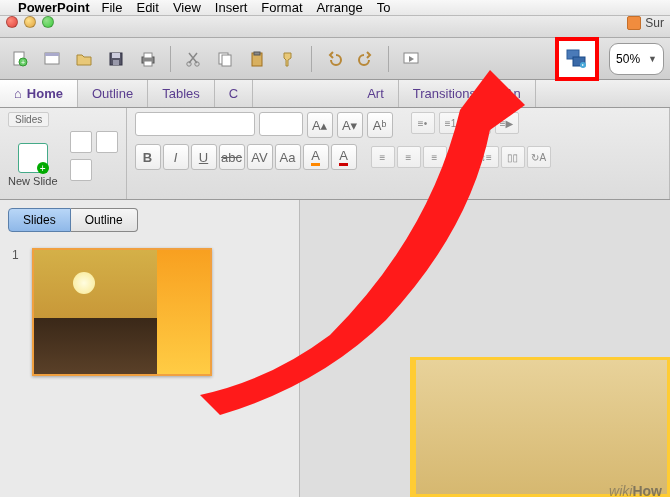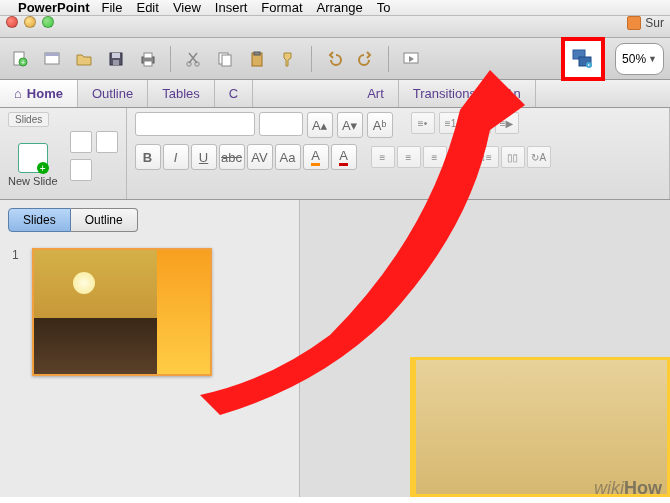--- a/index.html
+++ b/index.html
@@ -17,21 +17,21 @@
 .dot.y { background: radial-gradient(circle at 35% 35%, #ffe08a, #e0a33e); }
 .dot.g { background: radial-gradient(circle at 35% 35%, #94e08a, #3ecc3e); }
 .doctitle { margin-left: auto; font-size: 12px; color: #444; display: flex; align-items: center; gap: 4px; }
 .docicon { width: 14px; height: 14px; background: #f08c3e; border: 1px solid #c56f2a; border-radius: 2px; }
 
 .toolbar { height: 42px; background: linear-gradient(#e4e4e4, #cfcfcf); border-bottom: 1px solid #999; display: flex; align-items: center; padding: 0 6px; gap: 4px; }
 .tbtn { width: 28px; height: 28px; display: flex; align-items: center; justify-content: center; border-radius: 3px; color: #555; }
 .tsep { width: 1px; height: 26px; background: #aaa; margin: 0 4px; }
 .highlighted { border: 4px solid #ff0000; padding: 2px; background: #fff; }
 .highlighted .tbtn { width: 32px; height: 32px; }
-.zoom { display: flex; align-items: center; gap: 2px; background: #fff; border: 1px solid #999; border-radius: 9px; height: 32px; padding: 0 6px; font-size: 12px; margin-left: 6px; }
+.zoom { display: flex; align-items: center; gap: 8px; background: #fff; border: 1px solid #999; border-radius: 9px; height: 32px; padding: 0 6px; font-size: 12px; margin-left: 6px; }
 .zoom .chev { font-size: 9px; color: #555; }
 
 .ribbon-tabs { height: 28px; background: linear-gradient(#f0f0f0, #dcdcdc); border-bottom: 1px solid #999; display: flex; align-items: stretch; font-size: 13px; }
 .rtab { padding: 0 14px; display: flex; align-items: center; border-right: 1px solid #bbb; color: #5a3d8f; cursor: default; gap: 5px; }
 .rtab.active { background: linear-gradient(#fff, #eee); font-weight: bold; color: #5a3d8f; }
 .rtab .home-icon { font-size: 13px; }
 
 .ribbon { height: 92px; background: linear-gradient(#ededed, #dcdcdc); border-bottom: 1px solid #999; display: flex; }
 .rgroup { border-right: 1px solid #bbb; padding: 4px 8px; display: flex; flex-direction: column; }
 .rgroup .lbl { font-size: 10px; color: #666; background: #f2f2f2; border: 1px solid #ccc; border-radius: 2px; padding: 1px 6px; margin-bottom: 4px; align-self: flex-start; }
@@ -59,21 +59,21 @@
 .thumb { width: 180px; height: 128px; border: 2px solid #f0a040; background: linear-gradient(#f8a020, #ffcc44); box-shadow: 0 1px 3px rgba(0,0,0,.3); position: relative; overflow: hidden; }
 .thumb-sky { position: absolute; top: 0; left: 0; width: 70%; height: 55%; background: linear-gradient(#d4b048, #c89838); }
 .thumb-beach { position: absolute; bottom: 0; left: 0; width: 70%; height: 45%; background: linear-gradient(#3a2818, #5a4028); }
 .thumb-sun { position: absolute; top: 18%; left: 22%; width: 22px; height: 22px; background: radial-gradient(#fffde0, #f8e890); border-radius: 50%; }
 .thumb-side { position: absolute; top: 0; right: 0; width: 30%; height: 100%; background: linear-gradient(90deg, #f09010, #ffb030); display: flex; align-items: center; justify-content: center; color: #7a3a00; font-size: 12px; font-weight: bold; writing-mode: horizontal-tb; }
 .editor { flex: 1; background: #dedede; position: relative; overflow: hidden; }
 .slide-canvas { position: absolute; right: 0; bottom: 0; width: 260px; height: 140px; background: linear-gradient(#e8d29a, #d6b870); border: 3px solid #ffcc33; border-left-width: 6px; }
 
 .arrow-overlay { position: absolute; top: 60px; left: 170px; width: 400px; height: 360px; pointer-events: none; }
 
-.watermark { position: absolute; bottom: 4px; right: 8px; font-size: 18px; color: rgba(80,80,80,.5); font-style: italic; }
+.watermark { position: absolute; bottom: 4px; right: 8px; font-size: 14px; color: rgba(80,80,80,.5); font-style: italic; }
 .watermark b { color: rgba(80,80,80,.65); font-style: normal; }
 </style>
 </head>
 <body>
 
 <div class="menubar">
   <span class="apple"></span>
   <span class="appname">PowerPoint</span>
   <span class="mi">File</span>
   <span class="mi">Edit</span>

